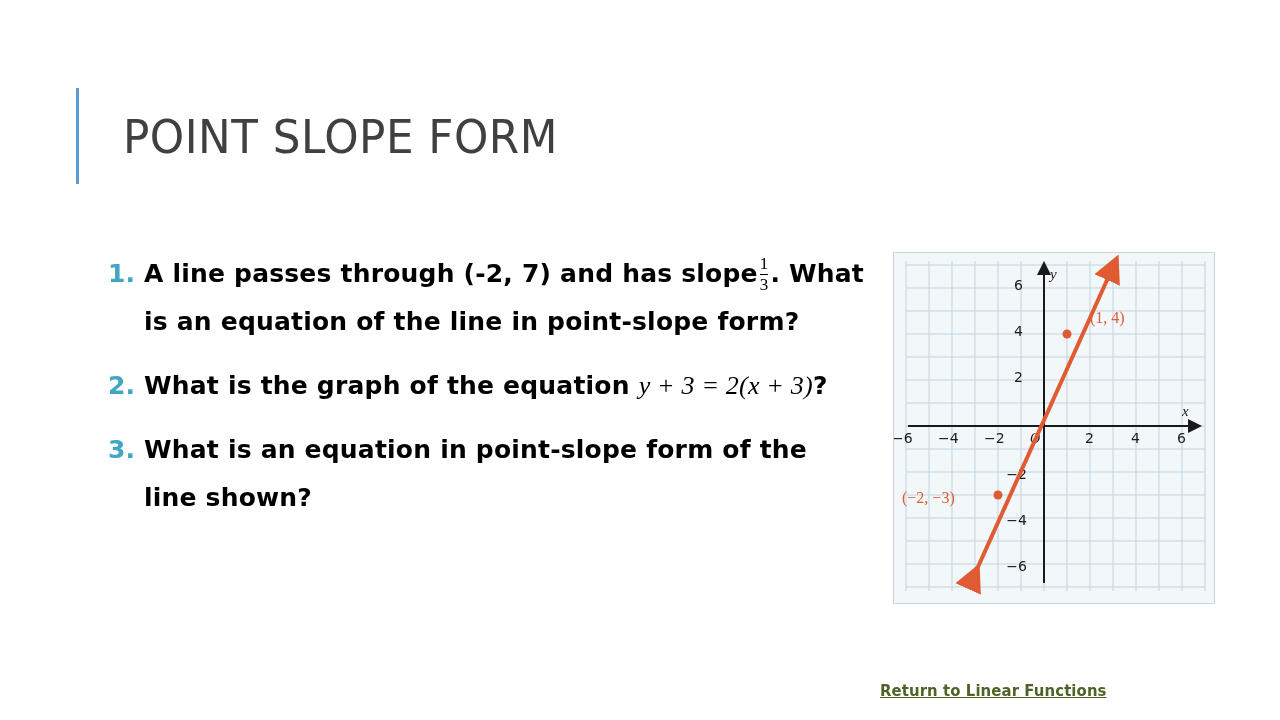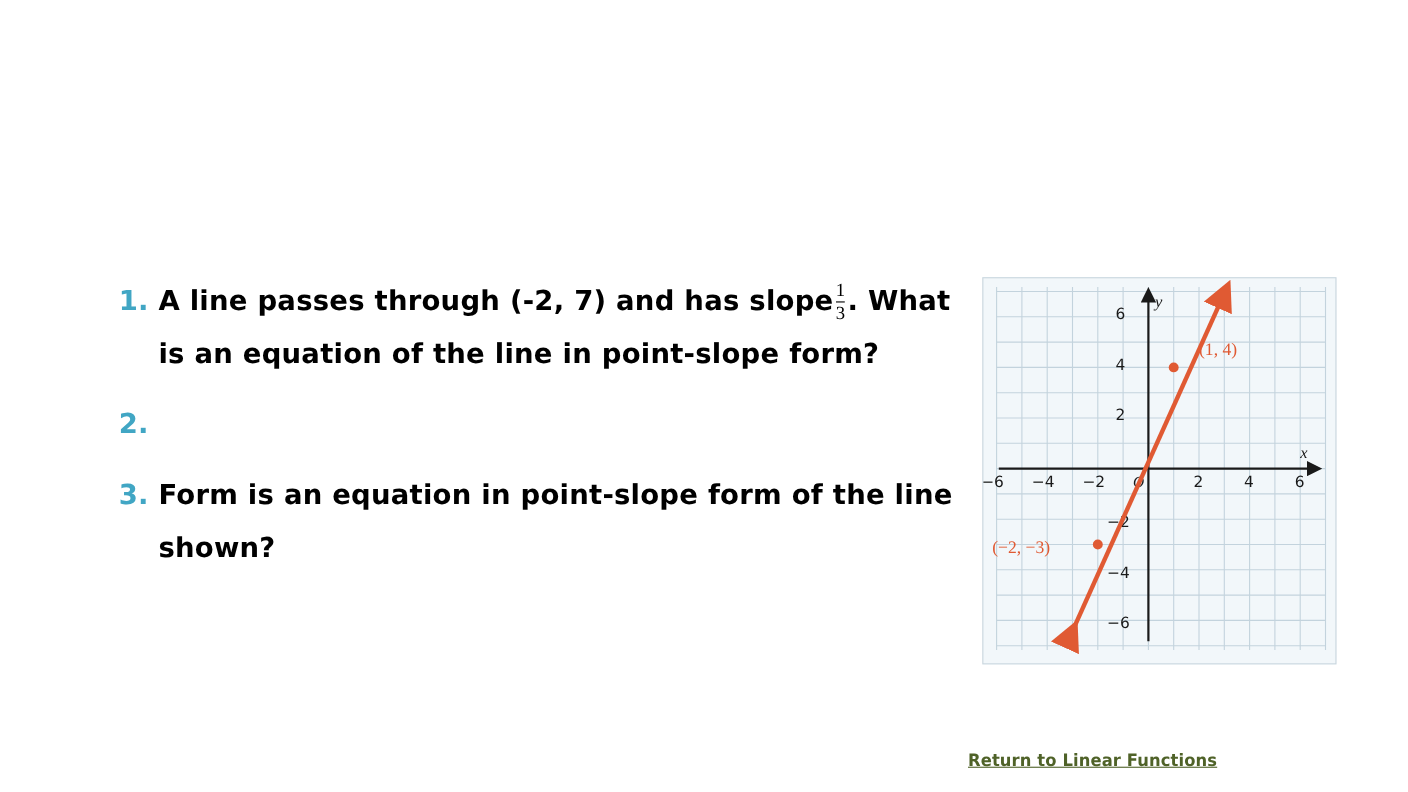--- a/index.html
+++ b/index.html
@@ -130,37 +130,45 @@
     white-space: nowrap;
     transform: scaleX(0.96);
     transform-origin: left top;
   }
 </style>
 </head>
 <body>
 
 <div class="slide">
 
+  <div class="title-wrap">
+    <div class="title-bar"></div>
+    <div class="title-text">Point Slope Form</div>
+  </div>
 
   <div class="body-list">
 
     <div class="li">
       <div class="li-num">1.</div>
       <div class="li-text">
         <span>A line passes through (-2, 7) and has slope</span><span class="frac"><span class="numer">1</span><span class="den">3</span></span><span>. What is an equation of the line in point-slope form?</span>
       </div>
     </div>
 
     <div class="li">
       <div class="li-num">2.</div>
+      <div class="li-text">
+        <span>What is the graph of the equation</span>
+        <span class="math">y + 3 = 2(x + 3)</span><span>?</span>
+      </div>
     </div>
 
     <div class="li">
       <div class="li-num">3.</div>
-      <div class="li-text">Form is an equation in point-slope form of the line shown?</div>
+      <div class="li-text">What is an equation in point-slope form of the line shown?</div>
     </div>
 
   </div>
 
   <div class="graph-box">
     <svg width="320" height="350" viewBox="0 0 320 350">
       <defs>
         <marker id="arrHead" markerWidth="7" markerHeight="7" refX="3" refY="3.5" orient="auto">
           <path d="M0,0 L7,3.5 L0,7 z" fill="#e05a33"></path>
         </marker>

